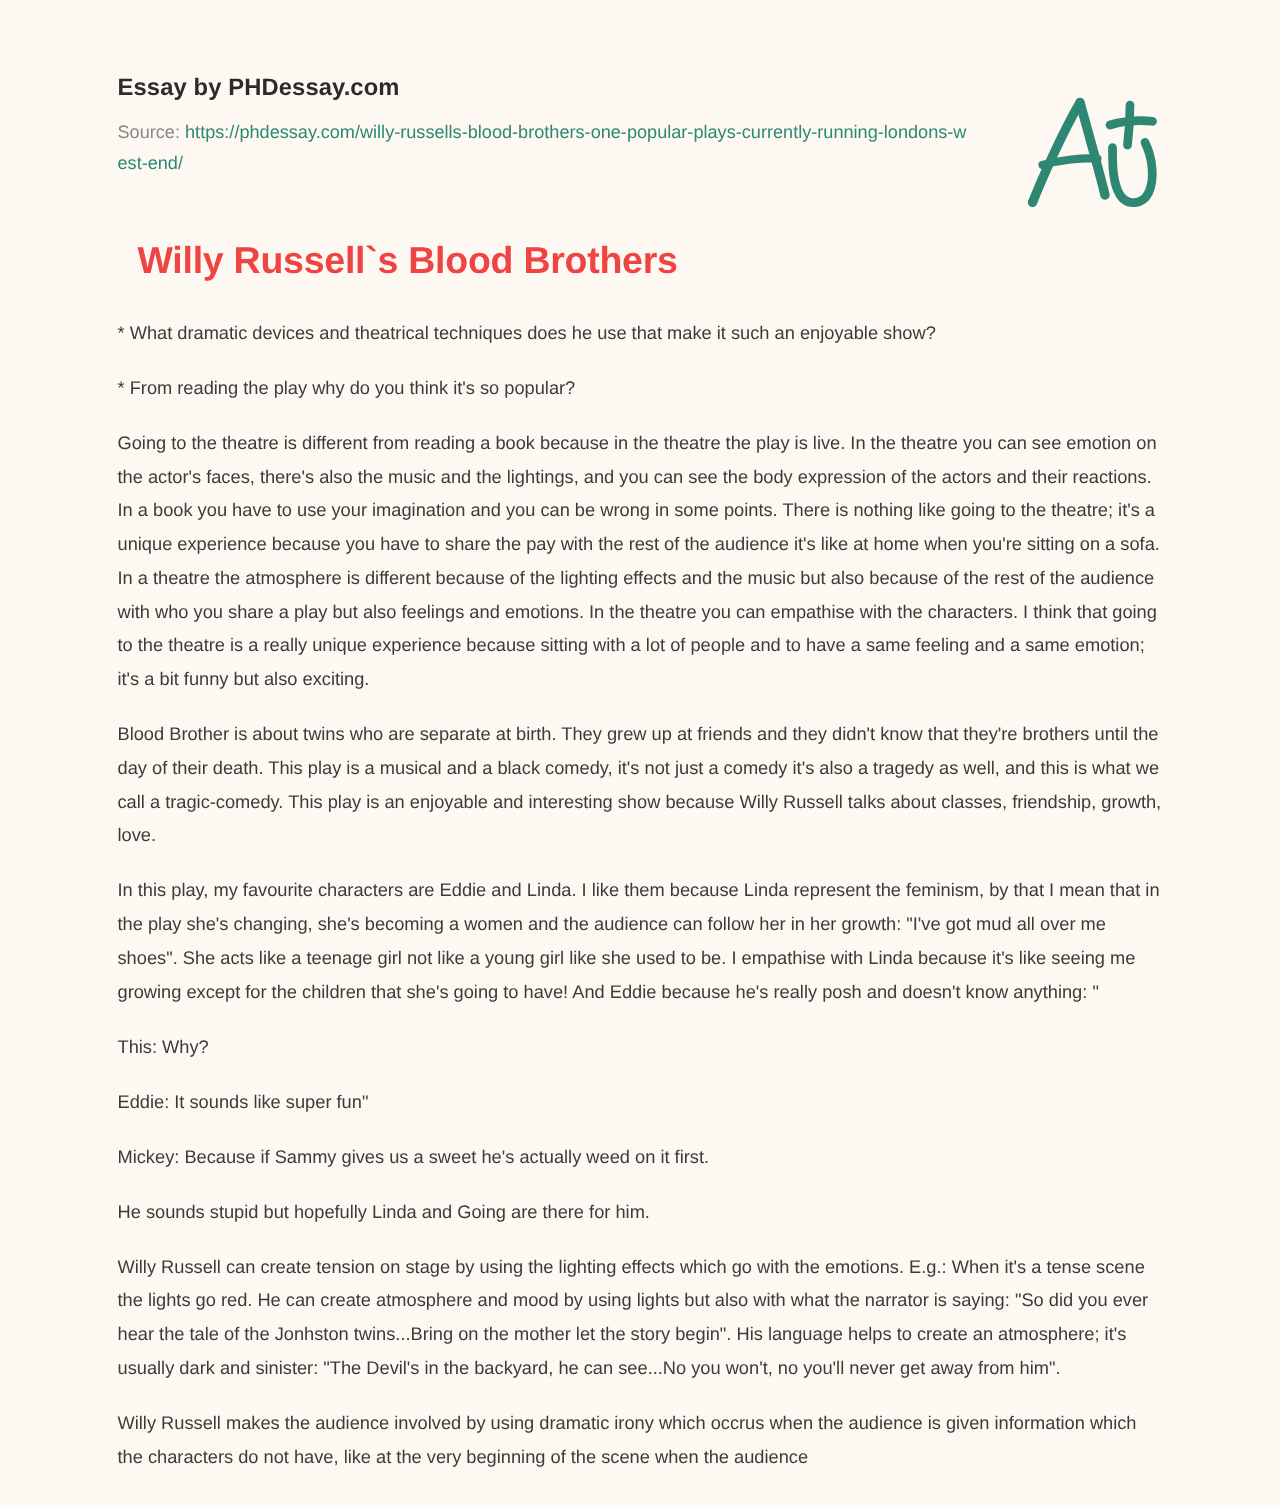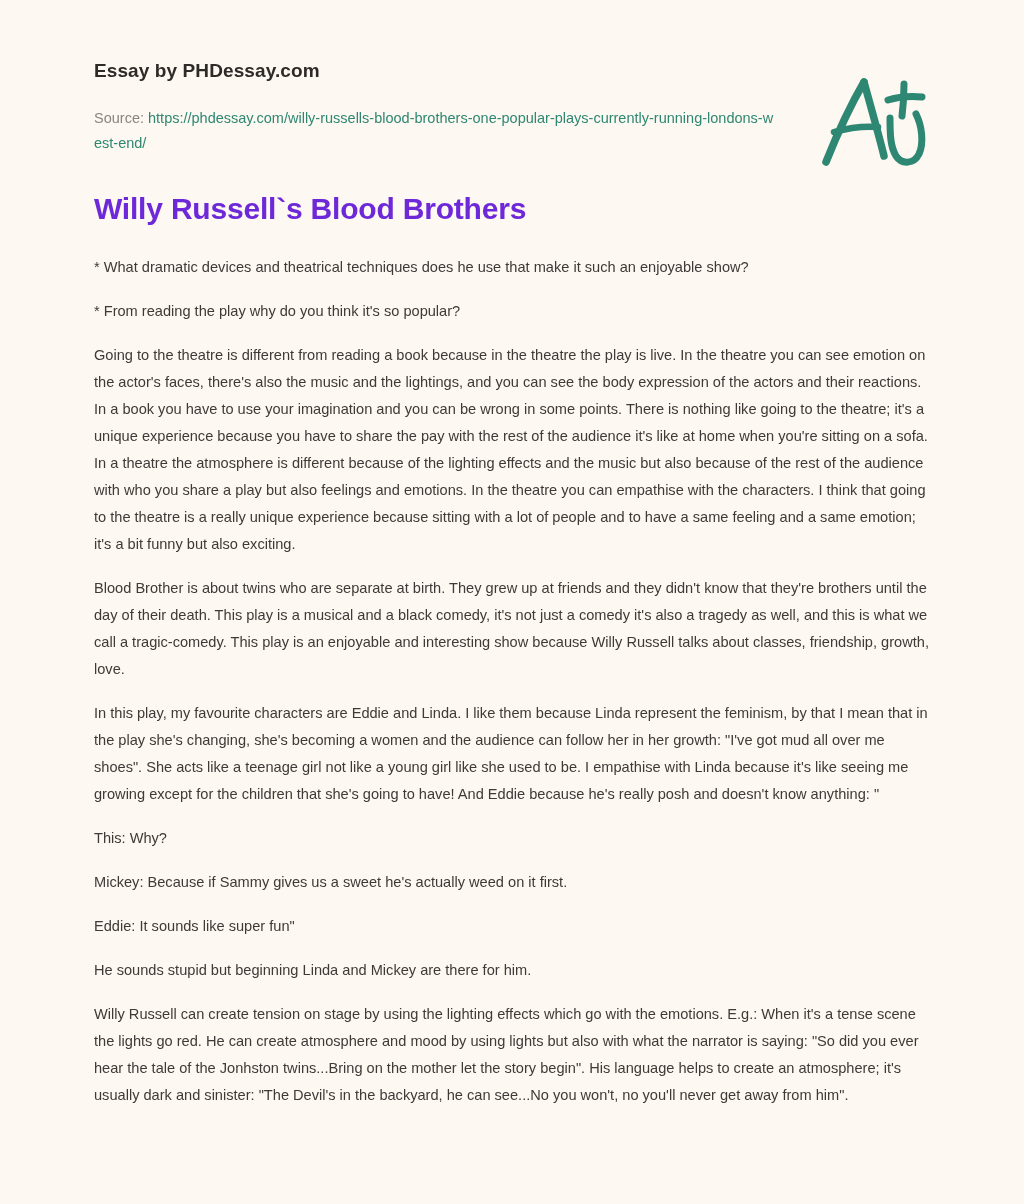--- a/index.html
+++ b/index.html
@@ -33,21 +33,21 @@
   .brand-line {
     font-size: 19px;
     font-weight: bold;
     color: #2e2a28;
     letter-spacing: 0.1px;
     line-height: 1.2;
     margin: 0;
   }
 
   .source-line {
-    margin-top: 23px;
+    margin-top: 11px;
     font-size: 14.5px;
     line-height: 1.75;
     max-width: 680px;
     color: #8a8582;
     word-break: break-word;
   }
   .source-label {
     color: #8a8582;
   }
   .source-url {
@@ -67,24 +67,24 @@
   .logo svg { display: block; width: 112px; height: 100px; }
 
   
   .article {
     padding: 0 94px;
   }
 
   .article-title {
     font-size: 30px;
     font-weight: bold;
-    color: #6d28d9;
+    color: #ef4444;
     letter-spacing: -0.2px;
     line-height: 1.25;
-    margin: 0 0 26px 0;
+    margin: 0 0 26px 16px;
   }
 
   .para {
     font-size: 14.6px;
     line-height: 27px;
     color: #3f3a38;
     margin: 0 0 17px 0;
     max-width: 840px;
     text-align: left;
   }
@@ -118,20 +118,21 @@
 
   <div class="article">
     <h1 class="article-title">Willy Russell`s Blood Brothers</h1>
     <div id="paragraphs">
         <p class="para">* What dramatic devices and theatrical techniques does he use that make it such an enjoyable show?</p>
         <p class="para">* From reading the play why do you think it's so popular?</p>
         <p class="para">Going to the theatre is different from reading a book because in the theatre the play is live. In the theatre you can see emotion on the actor's faces, there's also the music and the lightings, and you can see the body expression of the actors and their reactions. In a book you have to use your imagination and you can be wrong in some points. There is nothing like going to the theatre; it's a unique experience because you have to share the pay with the rest of the audience it's like at home when you're sitting on a sofa. In a theatre the atmosphere is different because of the lighting effects and the music but also because of the rest of the audience with who you share a play but also feelings and emotions. In the theatre you can empathise with the characters. I think that going to the theatre is a really unique experience because sitting with a lot of people and to have a same feeling and a same emotion; it's a bit funny but also exciting.</p>
         <p class="para">Blood Brother is about twins who are separate at birth. They grew up at friends and they didn't know that they're brothers until the day of their death. This play is a musical and a black comedy, it's not just a comedy it's also a tragedy as well, and this is what we call a tragic-comedy. This play is an enjoyable and interesting show because Willy Russell talks about classes, friendship, growth, love.</p>
         <p class="para">In this play, my favourite characters are Eddie and Linda. I like them because Linda represent the feminism, by that I mean that in the play she's changing, she's becoming a women and the audience can follow her in her growth: "I've got mud all over me shoes". She acts like a teenage girl not like a young girl like she used to be. I empathise with Linda because it's like seeing me growing except for the children that she's going to have! And Eddie because he's really posh and doesn't know anything: "</p>
         <p class="para">This: Why?</p>
+        <p class="para">Eddie: It sounds like super fun"</p>
         <p class="para">Mickey: Because if Sammy gives us a sweet he's actually weed on it first.</p>
-        <p class="para">Eddie: It sounds like super fun"</p>
-        <p class="para">He sounds stupid but beginning Linda and Mickey are there for him.</p>
+        <p class="para">He sounds stupid but hopefully Linda and Going are there for him.</p>
         <p class="para">Willy Russell can create tension on stage by using the lighting effects which go with the emotions. E.g.: When it's a tense scene the lights go red. He can create atmosphere and mood by using lights but also with what the narrator is saying: "So did you ever hear the tale of the Jonhston twins...Bring on the mother let the story begin". His language helps to create an atmosphere; it's usually dark and sinister: "The Devil's in the backyard, he can see...No you won't, no you'll never get away from him".</p>
+        <p class="para">Willy Russell makes the audience involved by using dramatic irony which occrus when the audience is given information which the characters do not have, like at the very beginning of the scene when the audience</p>
       </div>
   </div>
 
 </div>
 
 </body></html>

